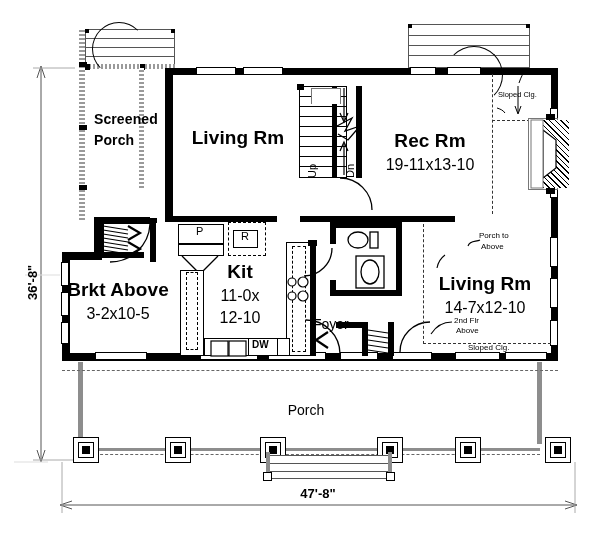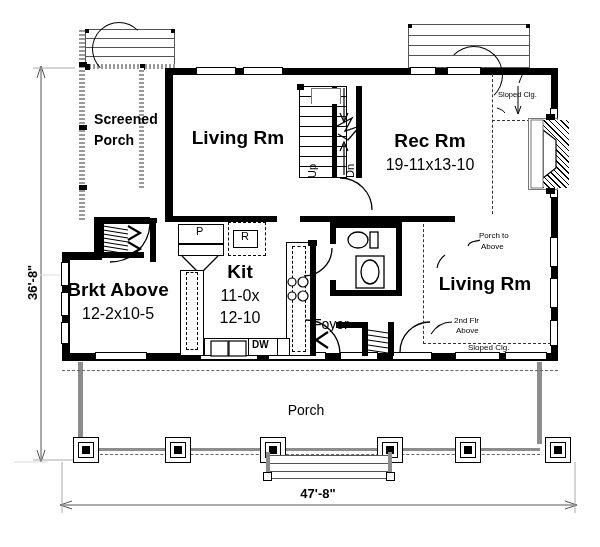--- a/index.html
+++ b/index.html
@@ -255,21 +255,21 @@
 
     <rect x="211" y="341" width="17" height="15" fill="#fff" stroke="#000" stroke-width="1.2"></rect>
     <rect x="229" y="341" width="17" height="15" fill="#fff" stroke="#000" stroke-width="1.2"></rect>
   </svg>
   <div class="cab" style="left:248px;top:338px;width:30px;height:18px;"></div>
   <div class="lbl" style="left:252px;top:340px;font-size:10px;font-weight:bold;">DW</div>
   <div class="wall" style="left:310px;top:242px;width:6px;height:114px;"></div>
   <div class="thin" style="left:308px;top:240px;width:9px;height:6px;"></div>
 
   <div class="lbl room-name ctr" style="left:118px;top:280px;">Brkt Above</div>
-  <div class="lbl room-dim ctr" style="left:118px;top:306px;">12-2x10-5</div>
+  <div class="lbl room-dim ctr" style="left:118px;top:306px;">3-2x10-5</div>
 
   <div class="wall" style="left:330px;top:222px;width:72px;height:6px;"></div>
   <div class="wall" style="left:396px;top:222px;width:6px;height:74px;"></div>
   <div class="wall" style="left:330px;top:290px;width:72px;height:6px;"></div>
   <div class="wall" style="left:330px;top:222px;width:6px;height:22px;"></div>
   <div class="wall" style="left:330px;top:280px;width:6px;height:16px;"></div>
   <svg class="ov">
 
     <ellipse cx="358" cy="240" rx="10" ry="8" fill="#fff" stroke="#000" stroke-width="1.3"></ellipse>
     <rect x="370" y="232" width="8" height="16" fill="#fff" stroke="#000" stroke-width="1.3"></rect>
@@ -292,20 +292,21 @@
       <line x1="368" y1="350" x2="388" y2="353"></line>
     </g>
     <polyline points="328,332 316,340 328,348" fill="none" stroke="#000" stroke-width="2.2"></polyline>
 
     <path d="M340,354 A34,34 0 0 0 306,320" fill="none" stroke="#000" stroke-width="1.3"></path>
     <path d="M400,352 A30,30 0 0 1 430,322" fill="none" stroke="#000" stroke-width="1.3"></path>
   </svg>
   <div class="wall" style="left:388px;top:322px;width:6px;height:34px;"></div>
 
   <div class="lbl room-name ctr" style="left:485px;top:274px;">Living Rm</div>
+  <div class="lbl room-dim ctr" style="left:485px;top:300px;">14-7x12-10</div>
   <div class="dash-v" style="left:423px;top:224px;height:120px;"></div>
   <div class="dash-h" style="left:423px;top:343px;width:128px;"></div>
   <div class="lbl tiny2" style="left:454px;top:317px;font-size:8px;">2nd Flr</div>
   <div class="lbl tiny2" style="left:456px;top:327px;font-size:8px;">Above</div>
   <div class="lbl tiny2" style="left:468px;top:344px;font-size:8px;">Sloped Clg.</div>
   <div class="lbl tiny2" style="left:479px;top:232px;font-size:8px;">Porch to</div>
   <div class="lbl tiny2" style="left:481px;top:243px;font-size:8px;">Above</div>
 
   <div class="gwall" style="left:78px;top:362px;width:5px;height:82px;"></div>
   <div class="gwall" style="left:537px;top:362px;width:5px;height:82px;"></div>

